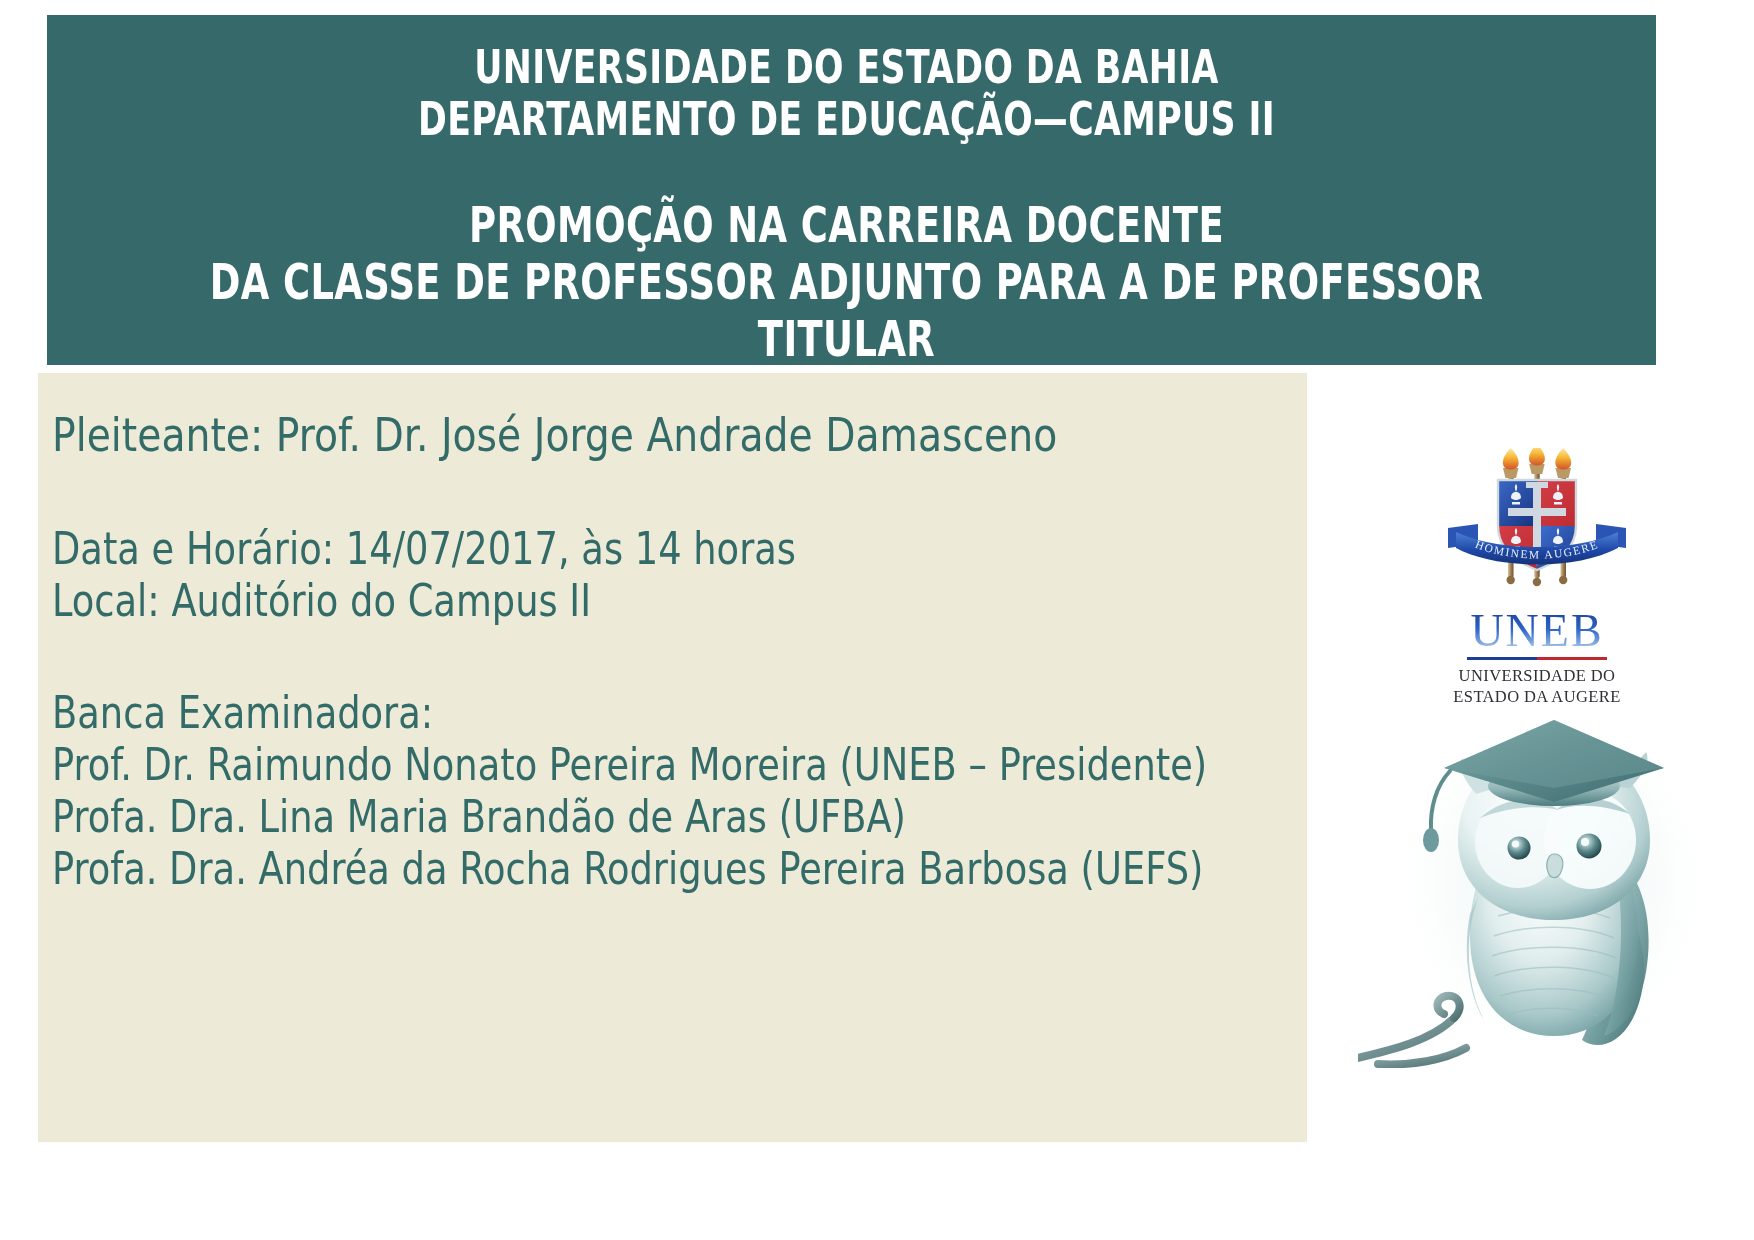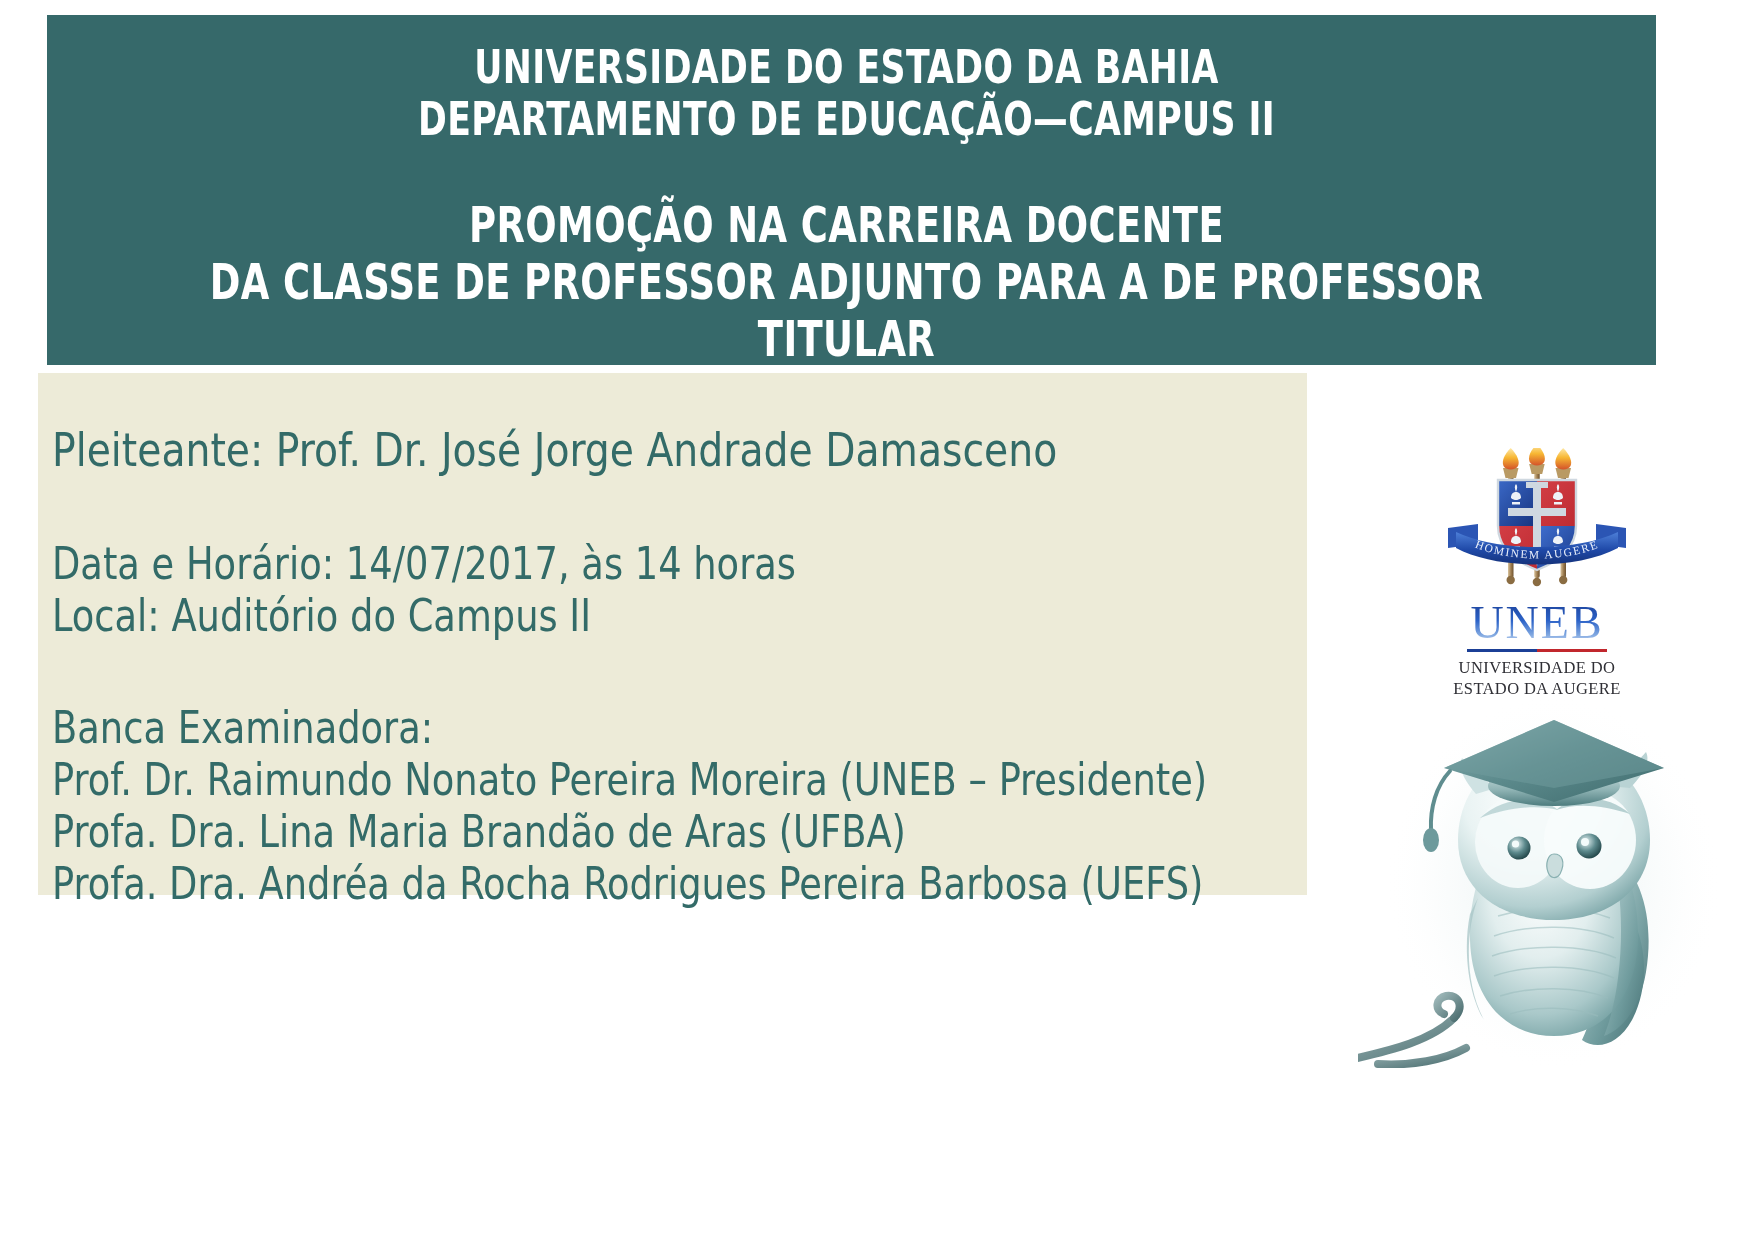--- a/index.html
+++ b/index.html
@@ -53,24 +53,24 @@
   .header-gap {
     height: 52px;
   }
 
   
   .content-panel {
     position: absolute;
     left: 38px;
     top: 373px;
     width: 1269px;
-    height: 522px;
+    height: 769px;
     background: var(--cream, #EDEBD8);
     box-sizing: border-box;
-    padding: 49px 0 0 14px;
+    padding: 34px 0 0 14px;
   }
 
   .body-line {
     font-family: "Liberation Sans Narrow", "DejaVu Sans Condensed", "Liberation Sans", sans-serif;
     color: var(--bodyink, #336B68);
     font-size: 44px;
     line-height: 1.18;
     font-weight: 400;
     white-space: nowrap;
     transform: scaleX(0.93);
@@ -89,21 +89,21 @@
   
   .logo-block {
     position: absolute;
     left: 1442px;
     top: 448px;
     width: 190px;
     text-align: center;
   }
   .crest-wrap { width: 190px; height: 150px; }
   .uneb-word {
-    margin-top: 2px;
+    margin-top: 10px;
     font-family: "Liberation Serif", "DejaVu Serif", serif;
     font-size: 46px;
     font-weight: 400;
     letter-spacing: 2px;
     line-height: 1;
     background: linear-gradient(180deg, #1b3f96 0%, #2c63c8 45%, #7ea6e0 75%, #dfe9f7 100%);
     -webkit-background-clip: text;
     background-clip: text;
     color: transparent;
     display: inline-block;

